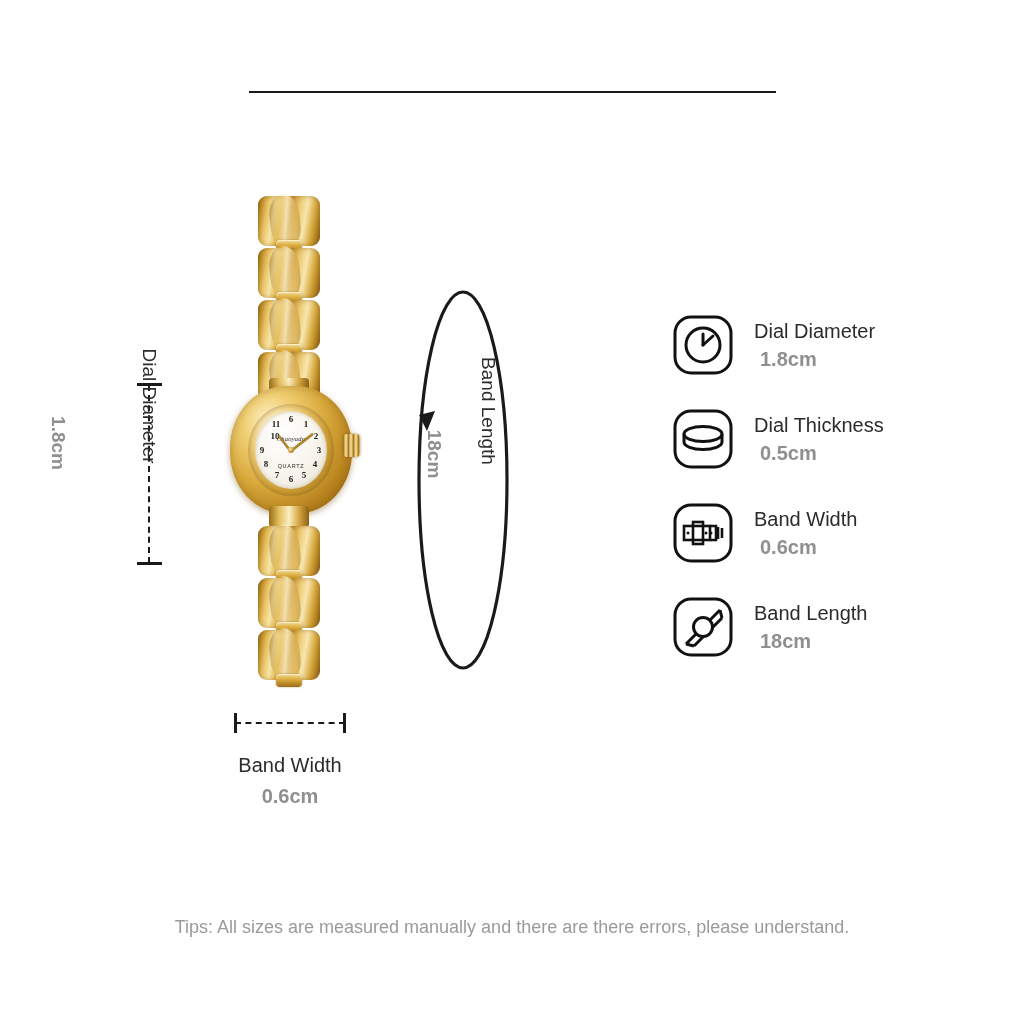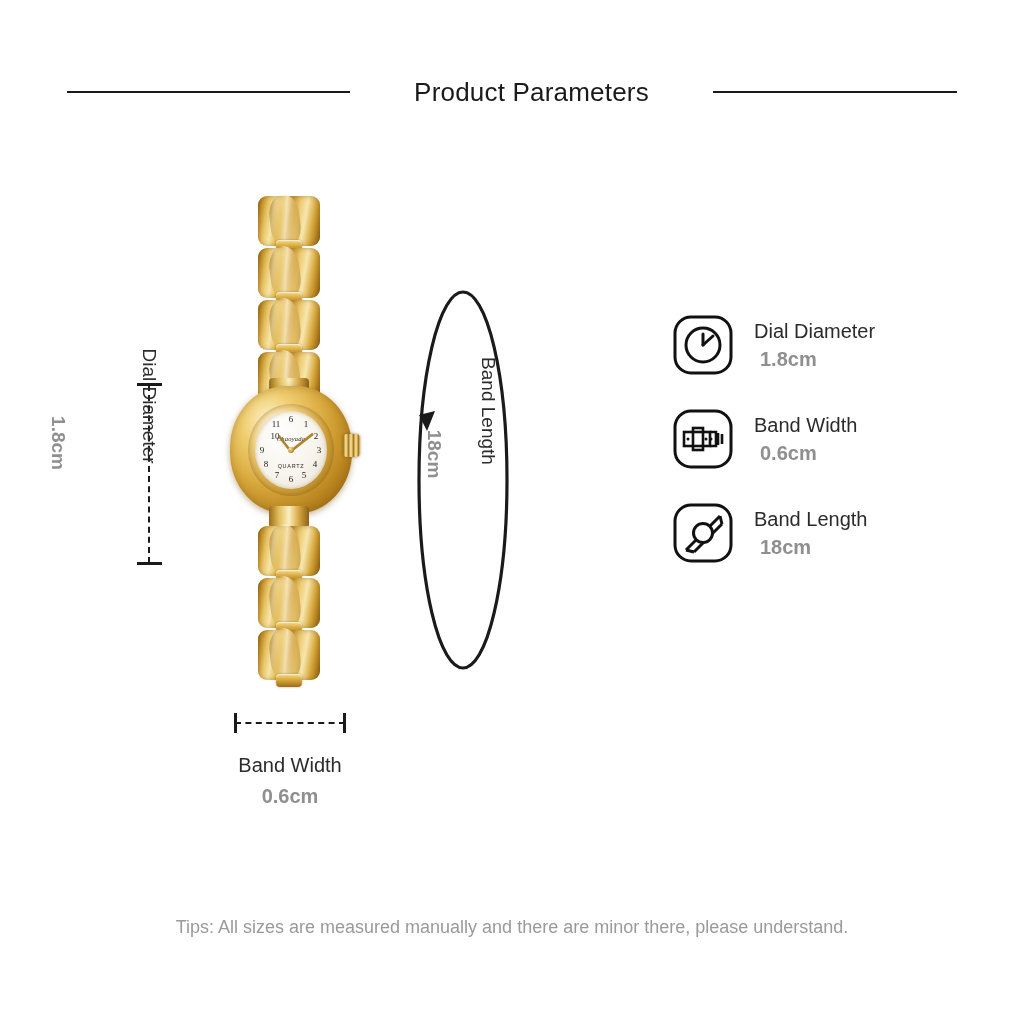--- a/index.html
+++ b/index.html
@@ -211,21 +211,21 @@
     border-radius: 4px;
   }
   #lug-top    { top: 182px; }
   #lug-bottom { top: 310px; }
 
   
   .num {
     position: absolute;
     font-family: "Liberation Serif", serif;
     font-size: 9px;
-    font-weight: normal;
+    font-weight: bold;
     color: #23211c;
     width: 12px;
     text-align: center;
     line-height: 1;
   }
   #brand-script {
     position: absolute;
     left: 0;
     top: 24px;
     width: 72px;
@@ -396,21 +396,20 @@
     text-align: center;
     font-size: 18px;
     color: #9a9a9a;
   }
 </style>
 </head>
 <body>
 
 <div id="header">
   <div id="rule-left"></div>
-  <div id="page-title">Product Parameters</div>
   <div id="rule-right"></div>
 </div>
 
 <div id="dial-diameter-measure">
   <div id="dd-cap-top"></div>
   <div id="dd-line"></div>
   <div id="dd-cap-bottom"></div>
 </div>
 <div id="dial-diameter-label">Dial Diameter</div>
 <div id="dial-diameter-value">1.8cm</div>
@@ -491,20 +490,31 @@
       <circle cx="31" cy="31" r="17" fill="none" stroke="#111" stroke-width="3"></circle>
       <path d="M31 31 L31 20" stroke="#111" stroke-width="3" stroke-linecap="round"></path>
       <path d="M31 31 L41 22" stroke="#111" stroke-width="3" stroke-linecap="round"></path>
     </svg>
     <div class="spec-text">
       <div class="spec-label">Dial Diameter</div>
       <div class="spec-value">1.8cm</div>
     </div>
   </div>
 
+  <div class="spec-row">
+    <svg class="spec-icon" viewBox="0 0 62 62">
+      <rect x="3" y="3" width="56" height="56" rx="16" fill="none" stroke="#111" stroke-width="3"></rect>
+      <ellipse cx="31" cy="26" rx="19" ry="7.5" fill="none" stroke="#111" stroke-width="3"></ellipse>
+      <path d="M12 26 v8 a19 7.5 0 0 0 38 0 v-8" fill="none" stroke="#111" stroke-width="3"></path>
+    </svg>
+    <div class="spec-text">
+      <div class="spec-label">Dial Thickness</div>
+      <div class="spec-value">0.5cm</div>
+    </div>
+  </div>
 
   <div class="spec-row">
     <svg class="spec-icon" viewBox="0 0 62 62">
       <rect x="3" y="3" width="56" height="56" rx="16" fill="none" stroke="#111" stroke-width="3"></rect>
       <rect x="12" y="24" width="26" height="14" fill="none" stroke="#111" stroke-width="2.6"></rect>
       <rect x="21" y="20" width="10" height="22" fill="none" stroke="#111" stroke-width="2.6"></rect>
       <path d="M38 24 h6 v14 h-6" fill="none" stroke="#111" stroke-width="2.6"></path>
       <path d="M46 25 v12" stroke="#111" stroke-width="2.6"></path>
       <path d="M50 26 v10" stroke="#111" stroke-width="2.6"></path>
       <circle cx="16" cy="31" r="1.5" fill="#111"></circle>
@@ -527,13 +537,13 @@
       <circle cx="31" cy="31" r="9.5" fill="#fff" stroke="#111" stroke-width="3"></circle>
     </svg>
     <div class="spec-text">
       <div class="spec-label">Band Length</div>
       <div class="spec-value">18cm</div>
     </div>
   </div>
 
 </div>
 
-<div id="tips-note">Tips: All sizes are measured manually and there are minor there, please understand.</div>
+<div id="tips-note">Tips: All sizes are measured manually and there are there errors, please understand.</div>
 
 </body></html>

